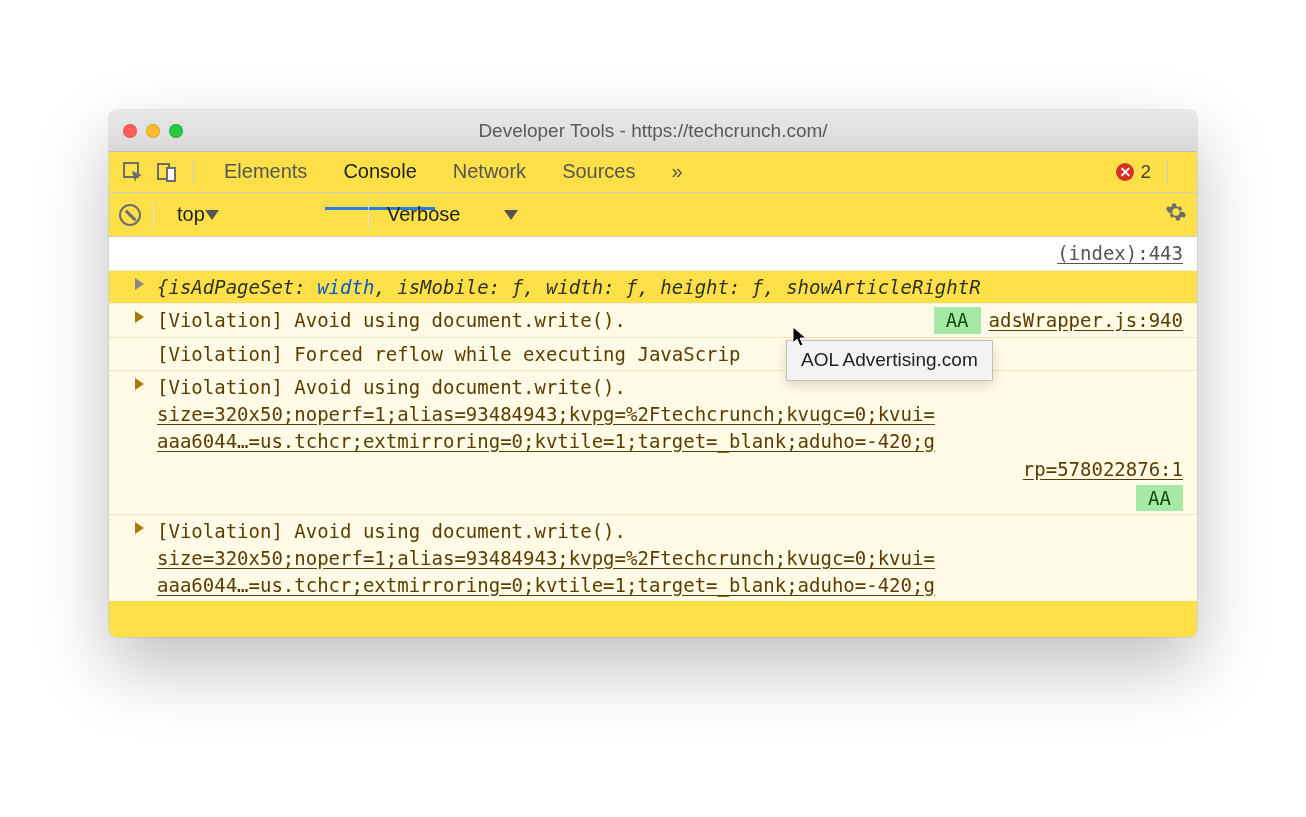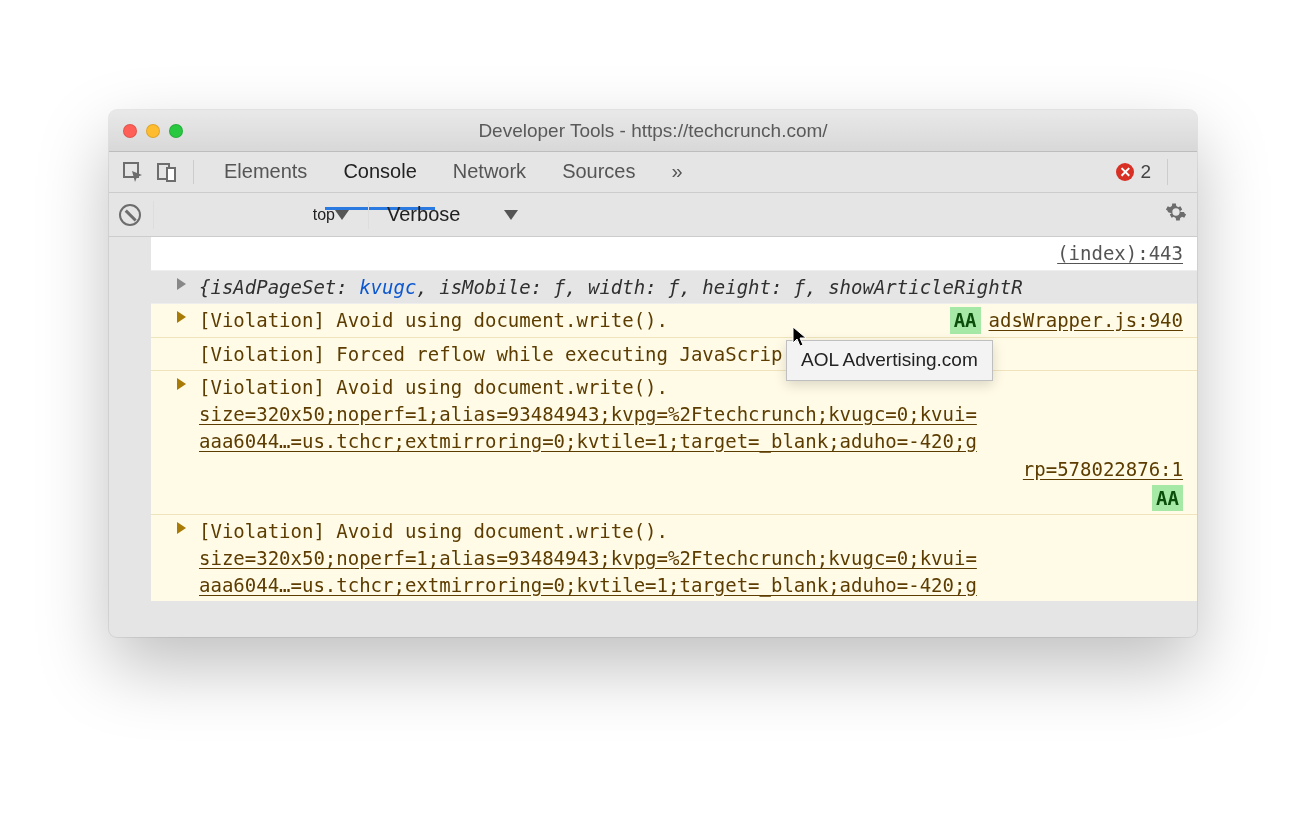--- a/index.html
+++ b/index.html
@@ -9,21 +9,21 @@
     font-family: -apple-system, BlinkMacSystemFont, "Segoe UI", sans-serif;
     display: flex; align-items: flex-start; justify-content: center;
     padding-top: 110px;
   }
   .window {
     width: 1088px; height: 527px;
     border-radius: 8px;
     box-shadow: 0 30px 70px rgba(0,0,0,.25), 0 0 0 1px rgba(0,0,0,.07);
     overflow: hidden;
     display: flex; flex-direction: column;
-    background: #e5e5e5;
+    background: #fde047;
   }
   .titlebar {
     height: 42px;
     background: linear-gradient(#e9e9e9,#d8d8d8);
     border-bottom: 1px solid #bdbdbd;
     display: flex; align-items: center;
     position: relative;
   }
   .traffic { display: flex; gap: 9px; margin-left: 14px; }
   .dot { width: 14px; height: 14px; border-radius: 50%; border: 1px solid rgba(0,0,0,.12); }
@@ -41,39 +41,39 @@
   .tab.active { color:#222; border-bottom:3px solid #2a7ae2; margin-bottom:-1px;}
   .errcount { margin-left:auto; display:flex; align-items:center; gap:6px; font-size:19px; color:#444;}
   .errcircle { width:18px; height:18px; border-radius:50%; background:#d93025; color:#fff; font-size:14px; font-weight:bold; display:flex; align-items:center; justify-content:center;}
   .toolmenu { width:20px; height:26px; border-left:1px solid #ccc; margin-left:10px;}
   .filterbar {
     height:44px; border-bottom:1px solid #ccc; display:flex; align-items:center; padding: 0 10px; gap:12px;
   }
   .prohibit { width:22px; height:22px; border:2.5px solid #6d6d6d; border-radius:50%; position:relative;}
   .prohibit::after{content:"";position:absolute;left:2px;right:2px;top:50%;height:2.5px;background:#6d6d6d;transform:rotate(45deg) translateY(-50%);transform-origin:center;}
   .fbvdiv{width:1px;height:28px;background:#ddd;}
-  .ctxsel { display:flex; align-items:center; height:32px; border:1px solid transparent; padding:0 6px 0 10px; font-size:16px; color:#222; width:190px; justify-content:flex-end; cursor:pointer;}
+  .ctxsel { display:flex; align-items:center; height:32px; border:1px solid transparent; padding:0 6px 0 10px; font-size:20px; color:#222; width:190px; justify-content:flex-start; cursor:pointer;}
   .caret { width:0;height:0;border-left:7px solid transparent;border-right:7px solid transparent;border-top:10px solid #555;}
   .filterinput { height:32px; width:195px; border:1px solid #ccc; font-size:19px; padding:0 8px; color:#888; background:#fff;}
   .levelsel { display:flex; align-items:center; gap:44px; font-size:20px; color:#222; cursor:pointer; margin-left:6px;}
   .gear { margin-left:auto; color:#6d6d6d; font-size:22px; cursor:pointer;}
   .console { flex:1; overflow:hidden; font-family: Menlo, Consolas, monospace; font-size:19px; line-height:1.4; position:relative;}
-  .row { border-bottom:1px solid #f0e4bc; padding:3px 14px 3px 24px; position:relative;margin-left:42px;}
+  .row { border-bottom:1px solid #f0e4bc; padding:3px 14px 3px 24px; position:relative;}
   .row .disc { position:absolute; left:26px; top:7px; width:0;height:0;border-top:6px solid transparent;border-bottom:6px solid transparent;border-left:9px solid #888; cursor:pointer;}
   .row.idx { text-align:right; border-bottom:1px solid #eee; background:#fff;}
   .row.idx .srclink{ color:#545454; text-decoration:underline; text-underline-offset:3px;}
   .row.obj { padding-left:48px; color:#303030; font-style:italic; border-bottom:1px solid #eee; white-space:nowrap; overflow:hidden;}
   .row.obj .kw { color:#0b57d0; font-style:italic;}
   .row.warn { background:#fffbe6; color:#5c3c00; padding-left:48px;}
   .row.warn .disc{ border-left-color:#a77b06;}
   .row.warn .srclink{ color:#5c3c00; text-decoration:underline; text-underline-offset:3px;}
   .row.warn .firstline{ display:flex; align-items:flex-start; gap:10px;}
   .row.warn .firstline .msg{ flex:0 0 auto;}
   .row.warn .firstline .side{ margin-left:auto; display:flex; align-items:center; gap:8px;}
-  .badge { display:inline-block; background:#a6e9a6; color:#0b4d0b; padding:0 4px; font-weight:700; font-style:normal;}
+  .badge { display:inline-block; background:#a6e9a6; color:#0b4d0b; padding:0 12px; font-weight:400; font-style:normal;}
   .details { color:#5c3c00; text-decoration:underline; text-underline-offset:3px; word-break:break-all;}
   .rightlink { text-align:right; margin-top:2px;}
   .tooltip { position:absolute; background:#f3f3f3; border:1px solid #bfbfbf; padding:6px 14px; font-family:-apple-system,sans-serif; font-size:19px; color:#222; box-shadow:0 4px 12px rgba(0,0,0,.15);}
   .cursor { position:absolute; width:18px; height:22px; pointer-events:none; z-index:5;}
 </style>
 </head>
 <body>
 
 <div class="window">
 
@@ -132,21 +132,21 @@
         </svg>
     </div>
   </div>
 
   <div class="console">
     <div class="row idx">
       <span class="srclink">(index):443</span>
     </div>
     <div class="row obj">
       <span class="disc"></span>
-      <span>{isAdPageSet: </span><span class="kw">kvugc</span><span>, isMobile: ƒ, width: ƒ, height: ƒ, showArticleRightR</span>
+      <span>{isAdPageSet: </span><span class="kw">width</span><span>, isMobile: ƒ, width: ƒ, height: ƒ, showArticleRightR</span>
     </div>
 
     <div class="row warn">
       <span class="disc"></span>
       <div class="firstline">
         <span class="msg">[Violation] Avoid using document.write().</span>
         <span class="side">
           <span class="badge">AA</span>
           <span class="srclink">adsWrapper.js:940</span>
         </span>

